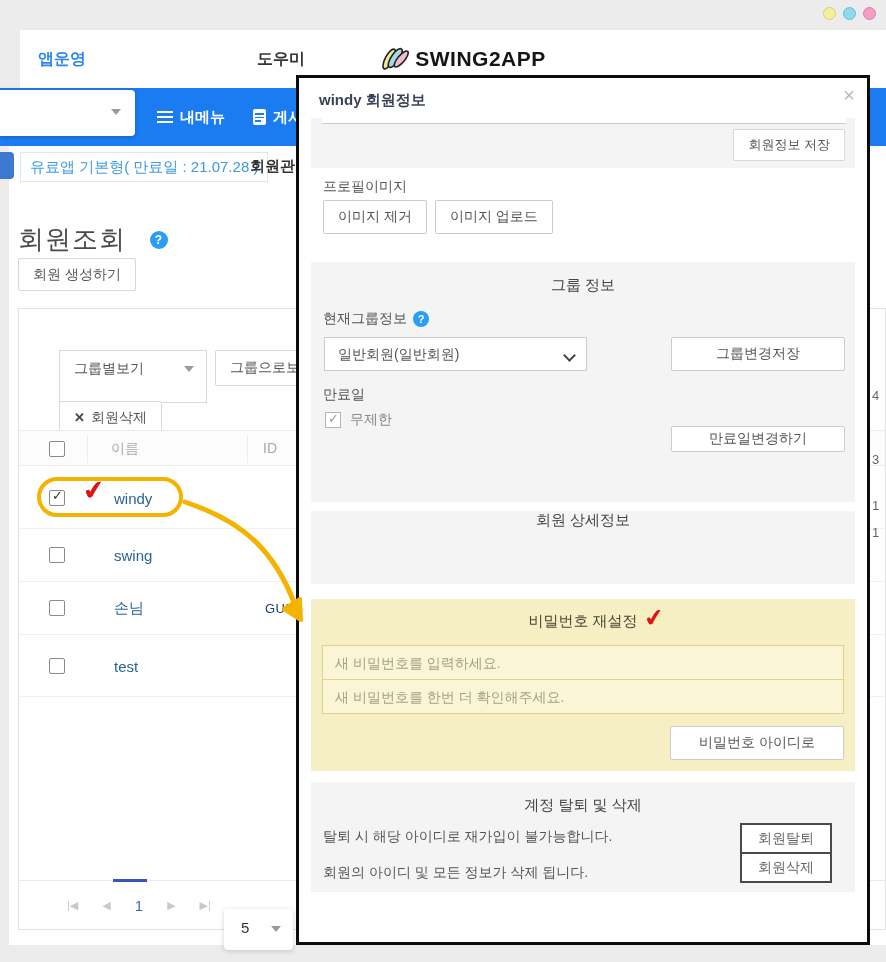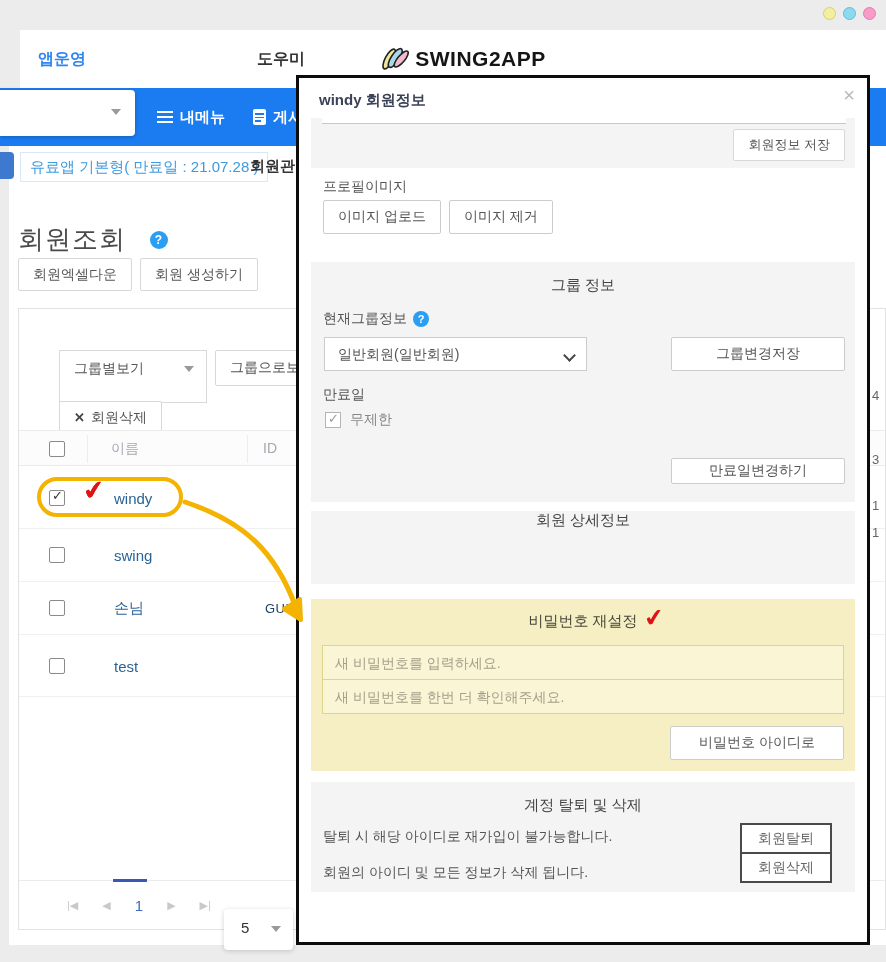--- a/index.html
+++ b/index.html
@@ -117,21 +117,21 @@
   .g-select { position:absolute; left:13px; top:75px; width:263px; height:34px; background:#fff;
               border:1px solid #ccc; font-size:14px; color:#555; line-height:32px; padding-left:13px; }
   .chev { position:absolute; right:12px; top:13px; width:9px; height:9px; border-left:2px solid #444;
           border-bottom:2px solid #444; transform:rotate(-45deg); margin-top:0; }
   .g-save { position:absolute; right:10px; top:75px; width:174px; height:34px; border-color:#ccc; }
   .g-exp-label { position:absolute; left:12px; top:124px; }
   .g-unlimited { position:absolute; left:14px; top:149px; display:flex; align-items:center; gap:9px;
                  color:#888; font-size:14px; }
   .cb-gray { width:16px; height:16px; border:1px solid #b5b5b5; background:#fff; position:relative; }
   .cb-gray span { position:absolute; left:2px; top:-2px; color:#9a9a9a; font-size:13px; }
-  .g-exp-btn { position:absolute; right:10px; top:164px; width:174px; height:20px; border-color:#ccc;margin-top:32px; }
+  .g-exp-btn { position:absolute; right:10px; top:164px; width:174px; height:20px; border-color:#ccc; }
 
   .sec-detail { top:433px; height:73px; }
   .sec-detail .m-sec-title { padding-top:28px; }
 
   .sec-pass { top:521px; height:172px; background:#f5efc3; }
   .pass-title { position:relative; text-align:center; font-size:15px; color:#46463a; padding-top:13px; }
   .pass-check { position:absolute; margin-left:6px; margin-top:-8px; color:#e01414; font-size:24px;
                 font-weight:bold; display:inline-block; transform:rotate(-8deg); }
   .pass-input { position:absolute; left:11px; width:522px; height:35px; background:#faf5d4;
                 border:1px solid #ddd48e; font-size:14px; color:#6b6650; padding:0 12px; outline:none; }
@@ -210,21 +210,20 @@
 </div>
 <div class="breadcrumb">
   <span>회원관리</span>
 </div>
 
 <div class="page-title">
   <span>회원조회</span>
   <span class="help-icon">?</span>
 </div>
 <div class="top-actions">
-  <button class="btn">회원엑셀다운</button>
   <button class="btn">회원 생성하기</button>
 </div>
 
 <div class="table-panel">
   <div class="tp-select">
     <span>그룹별보기</span>
     <span class="caret"></span>
   </div>
   <button class="btn tp-send">그룹으로보내기</button>
   <button class="btn tp-del">
@@ -294,22 +293,22 @@
   </div>
   <span class="m-close">×</span>
 
   <div class="m-sec sec-partial">
     <div class="input-sliver"></div>
     <button class="btn save-btn">회원정보 저장</button>
   </div>
 
   <div class="m-label profile-label">프로필이미지</div>
   <div class="profile-btns">
+    <button class="btn">이미지 제거</button>
     <button class="btn">이미지 업로드</button>
-    <button class="btn">이미지 제거</button>
   </div>
 
   <div class="m-sec sec-group">
     <div class="m-sec-title">그룹 정보</div>
     <div class="m-label g-cur-label">
       <span>현재그룹정보</span>
       <span class="help-icon sm">?</span>
     </div>
     <div class="g-select">
       <span>일반회원(일반회원)</span>

